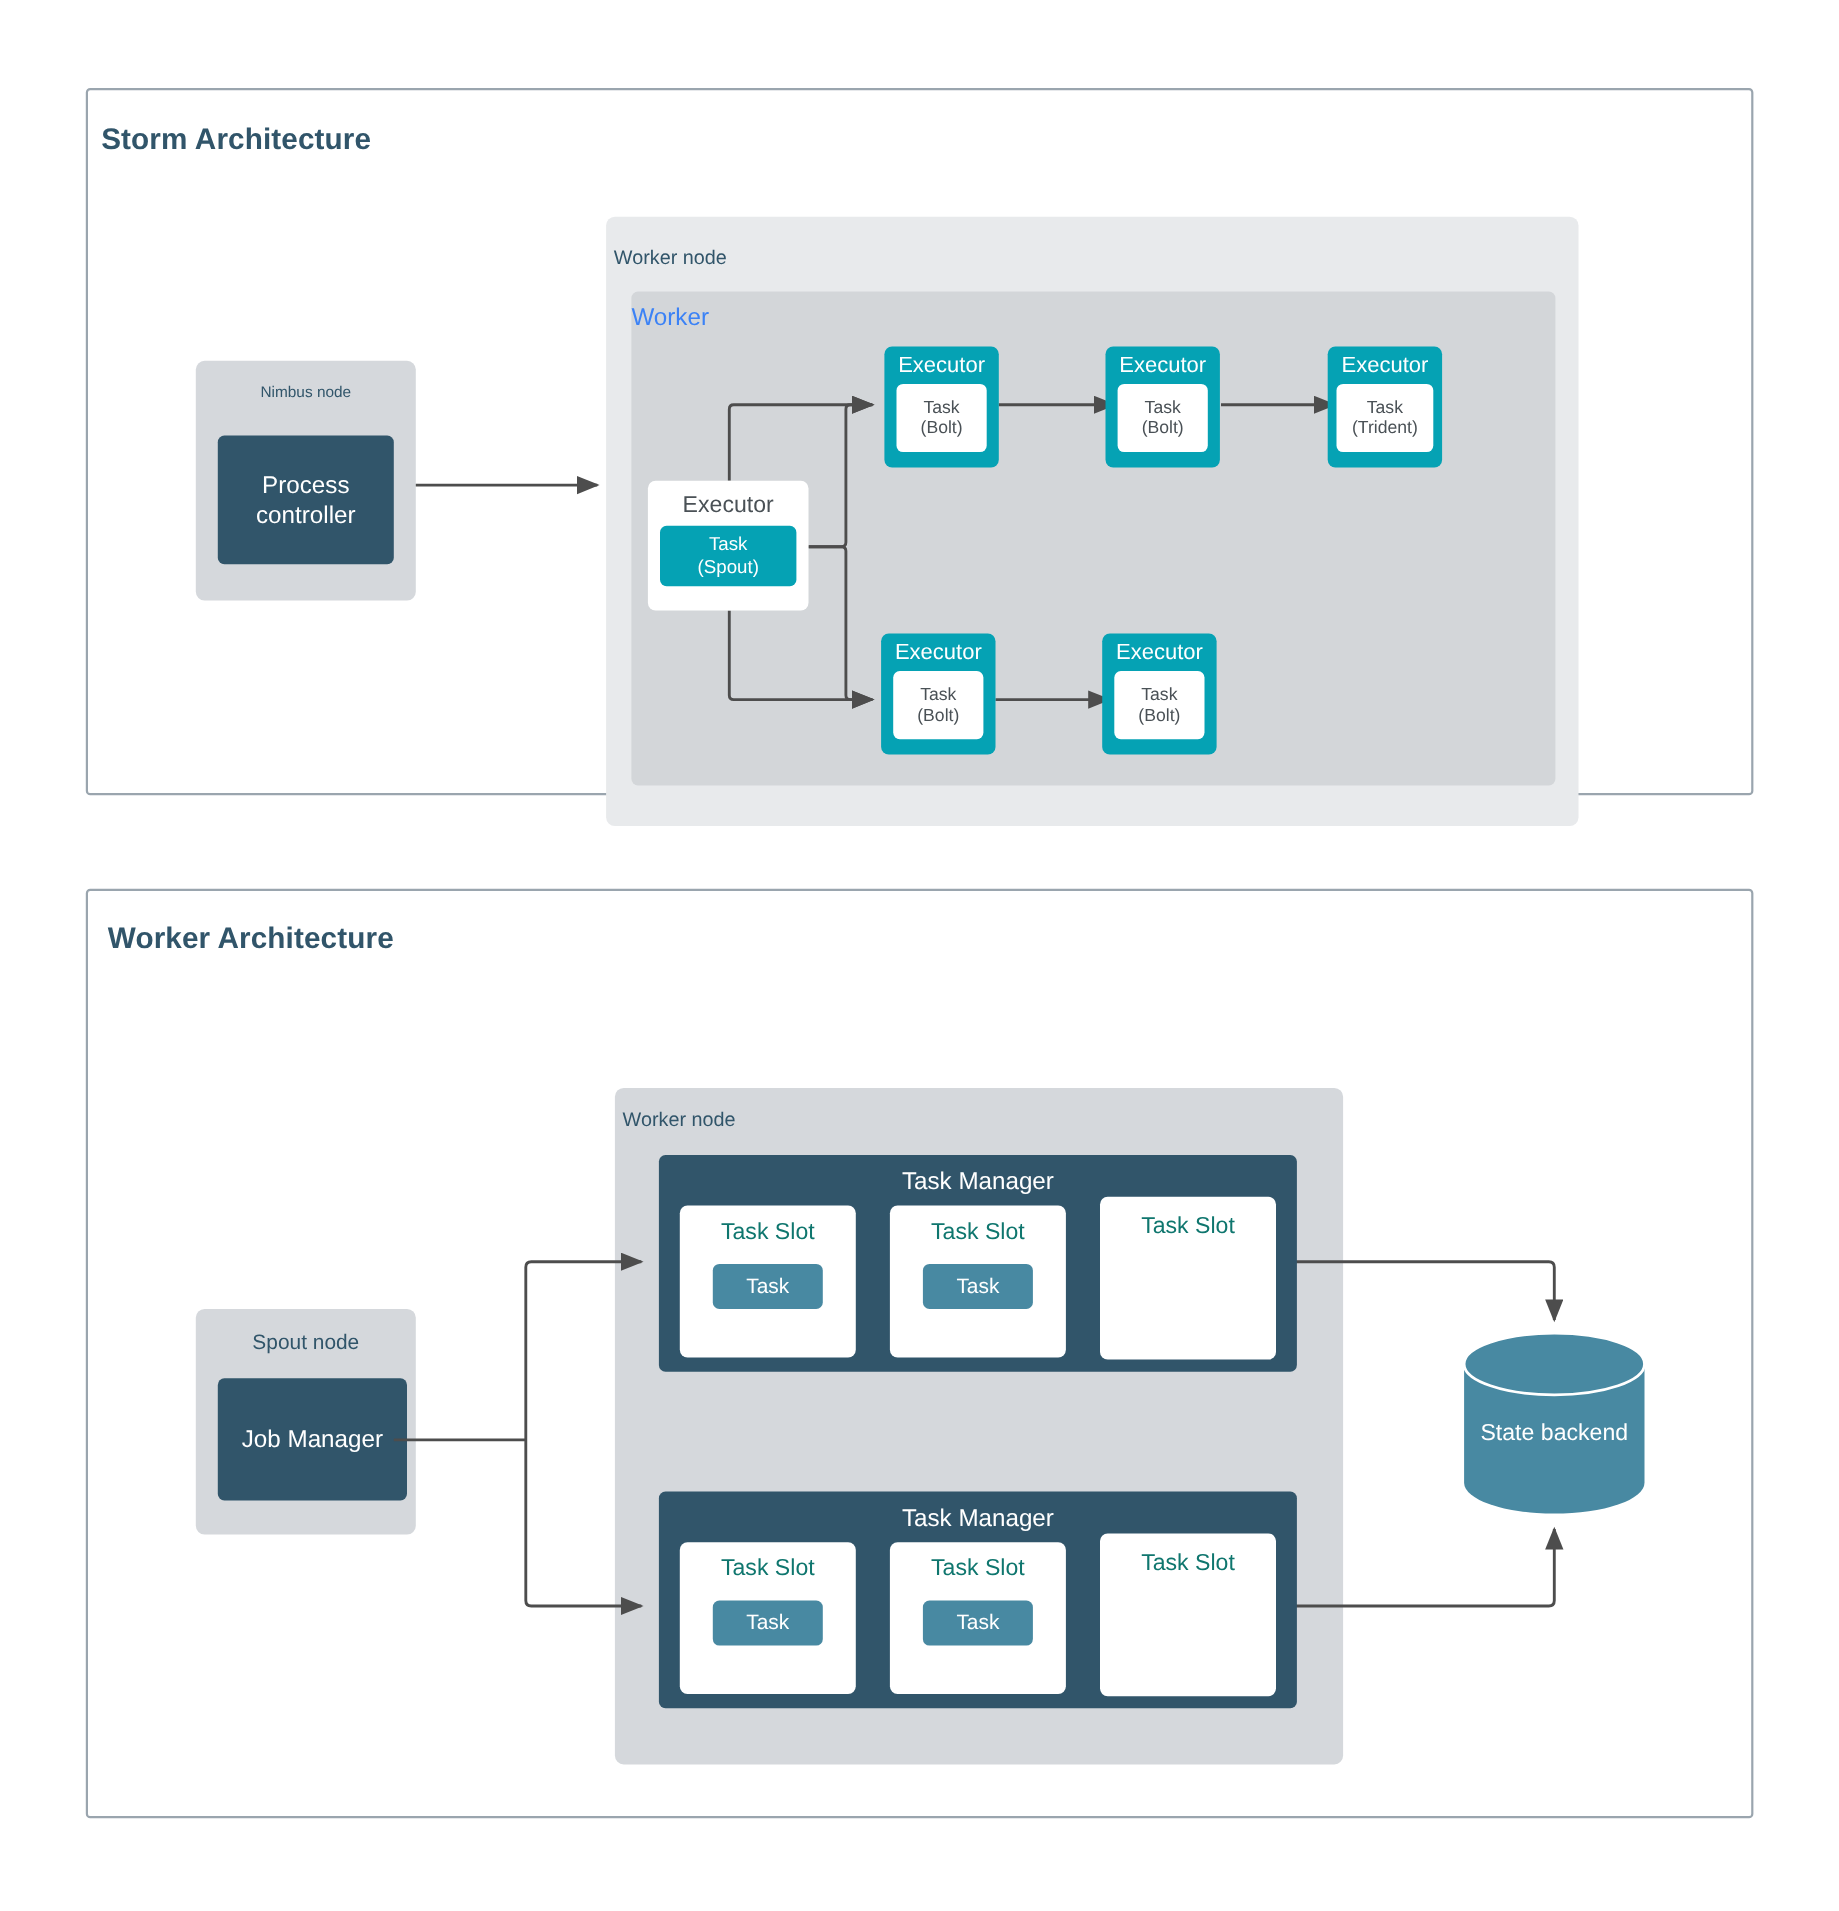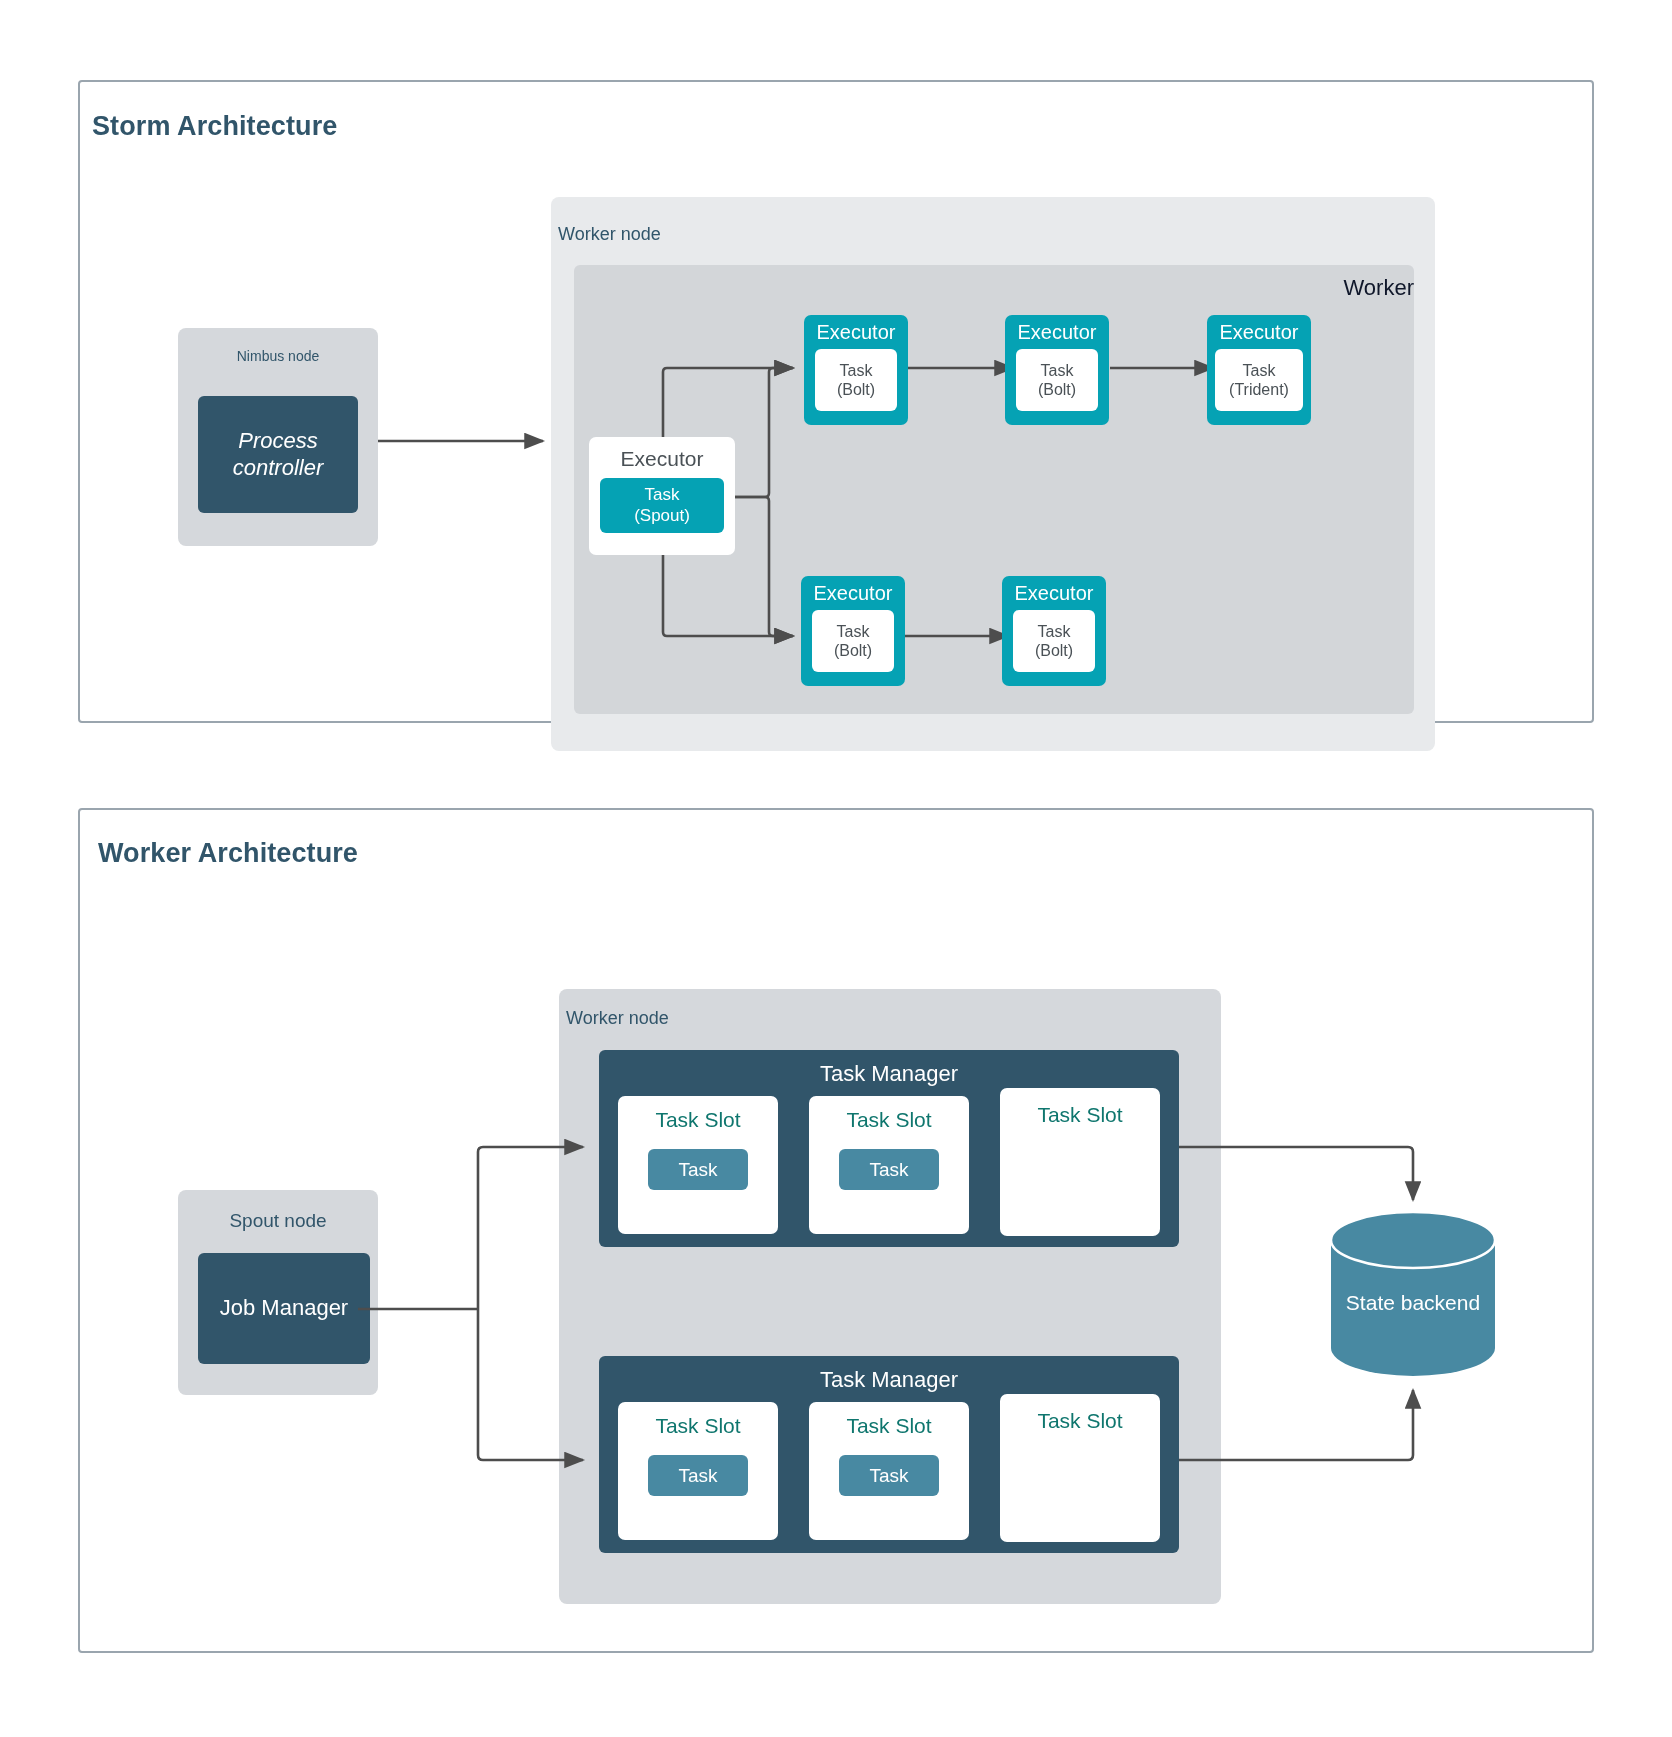--- a/index.html
+++ b/index.html
@@ -62,23 +62,23 @@
     background: #d3d6d9;
     border-radius: 6px;
   }
   .worker-outer-label {
     position: absolute;
     color: #31556a;
     white-space: nowrap;
   }
   .worker-inner-label {
     position: absolute;
-    color: #0f172a;
-    white-space: nowrap;
-    text-align: right;
+    color: #3b82f6;
+    white-space: nowrap;
+    text-align: left;
   }
 
   .dark-box {
     background: #31556a;
     color: #ffffff;
     border-radius: 6px;
     line-height: 1.22;
   }
   .exec-teal {
     background: #05a2b4;
@@ -178,21 +178,21 @@
 </head>
 <body>
 
 <div id="canvas">
 
   <div class="panel" style="left:78px; top:80px; width:1516px; height:643px;"></div>
   <div class="panel-title" style="left:92px; top:111px; font-size:27px;">Storm Architecture</div>
 
   <div class="box node-group" style="left:178px; top:328px; width:200px; height:218px;"></div>
   <div class="node-group-label" style="left:178px; top:348px; width:200px; font-size:14px;">Nimbus node</div>
-  <div class="box dark-box" style="left:198px; top:396px; width:160px; height:117px; font-size:22px;font-style:italic;">
+  <div class="box dark-box" style="left:198px; top:396px; width:160px; height:117px; font-size:22px;">
     <span>Process controller</span>
   </div>
 
   <div class="box worker-outer" style="left:551px; top:197px; width:884px; height:554px;"></div>
   <div class="worker-outer-label" style="left:558px; top:224px; font-size:18px;">Worker node</div>
 
   <div class="box worker-inner" style="left:574px; top:265px; width:840px; height:449px;"></div>
   <div class="worker-inner-label" style="left:574px; top:275px; width:840px; font-size:22px;">Worker</div>
 
   <svg class="wires" viewBox="0 0 1672 1737">

